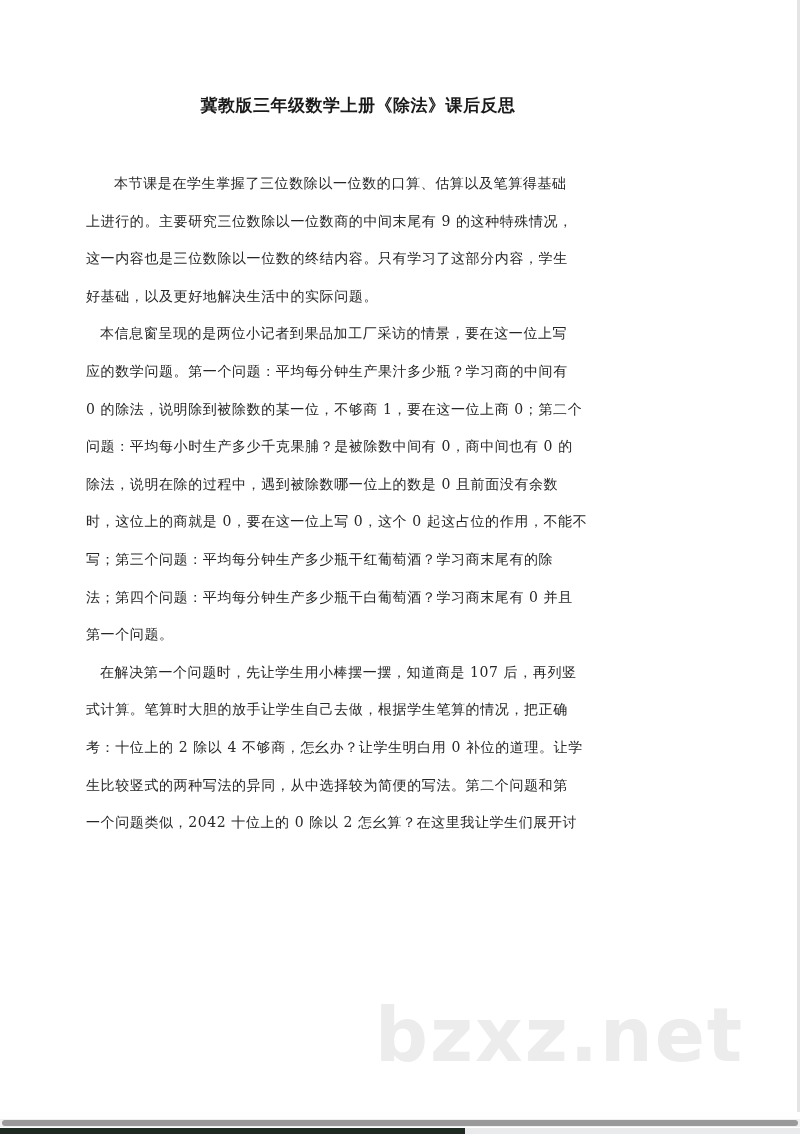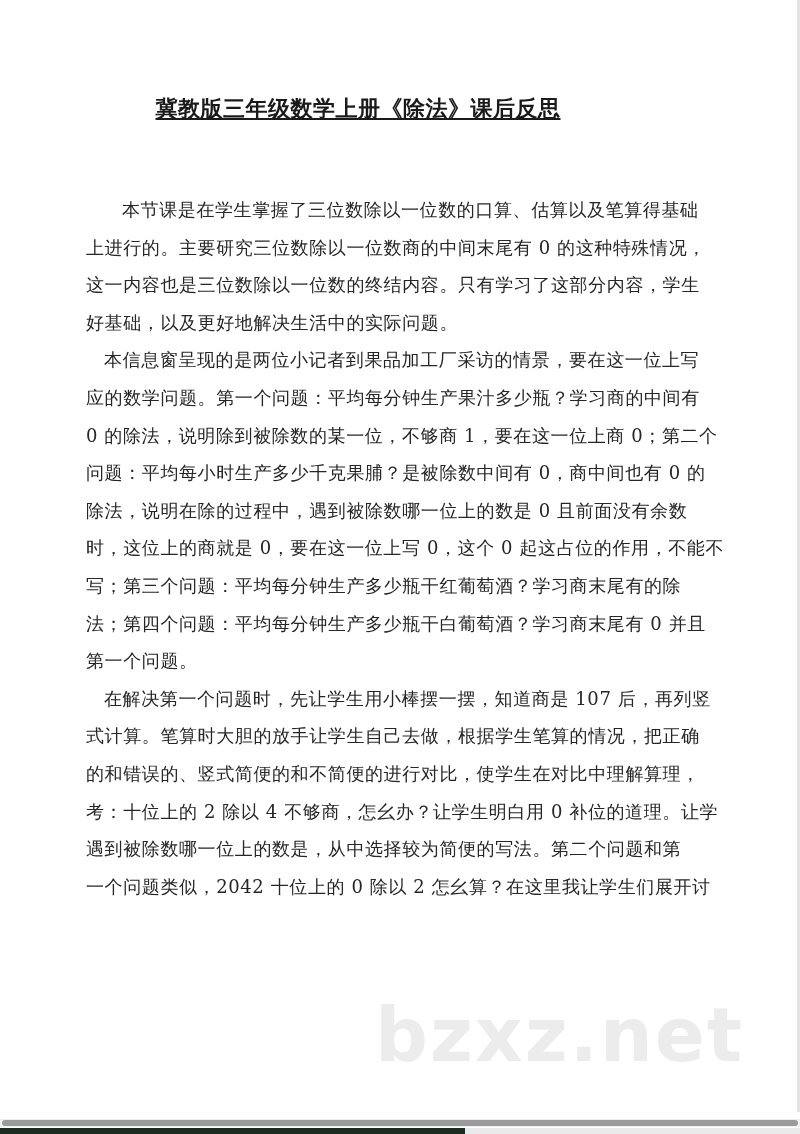--- a/index.html
+++ b/index.html
@@ -13,29 +13,27 @@
     background: #ffffff;
   }
   .vscroll-edge {
     position: absolute; right: 0; top: 0; width: 3px; height: 1112px;
     background: #e4e4e4;
   }
   .title {
     position: absolute; left: 0; width: 716px; top: 94px;
     text-align: center;
     font-family: "DejaVu Sans", "Liberation Sans", sans-serif;
-    font-weight: bold; font-size: 22px; color: #1a1a1a;
+    font-weight: bold; font-size: 17px; color: #1a1a1a;
     letter-spacing: 0.5px;
-    text-decoration: underline;
   }
   .body-text {
     position: absolute; left: 86px; width: 620px; top: 165px;
-    font-size: 18px; line-height: 37.6px; color: #262626;
+    font-size: 14px; line-height: 37.6px; color: #262626;
     letter-spacing: 0.6px;
-    margin-top: 26px;
   }
   .body-text p { margin: 0; text-align: justify; }
   .line { display: block; white-space: nowrap; }
   .watermark {
     position: absolute; left: 375px; top: 998px;
     font-family: "DejaVu Sans", "Liberation Sans", sans-serif;
     font-weight: bold; font-size: 74px; color: #ececec;
     letter-spacing: 2px; line-height: 1;
   }
   .hscroll {
@@ -57,41 +55,40 @@
 </style>
 </head>
 <body>
 
 <div class="page">
   <div class="title">冀教版三年级数学上册《除法》课后反思</div>
 
   <div class="body-text">
     <p>
       <span class="line" style="text-indent:2em">本节课是在学生掌握了三位数除以一位数的口算、估算以及笔算得基础</span>
-      <span class="line">上进行的。主要研究三位数除以一位数商的中间末尾有 0 的这种特殊情况，</span>
+      <span class="line">上进行的。主要研究三位数除以一位数商的中间末尾有 9 的这种特殊情况，</span>
       <span class="line">这一内容也是三位数除以一位数的终结内容。只有学习了这部分内容，学生</span>
       <span class="line">好基础，以及更好地解决生活中的实际问题。</span>
     </p>
     <p>
       <span class="line" style="text-indent:1em">本信息窗呈现的是两位小记者到果品加工厂采访的情景，要在这一位上写</span>
       <span class="line">应的数学问题。第一个问题：平均每分钟生产果汁多少瓶？学习商的中间有</span>
       <span class="line">0 的除法，说明除到被除数的某一位，不够商 1，要在这一位上商 0；第二个</span>
       <span class="line">问题：平均每小时生产多少千克果脯？是被除数中间有 0，商中间也有 0 的</span>
       <span class="line">除法，说明在除的过程中，遇到被除数哪一位上的数是 0 且前面没有余数</span>
       <span class="line">时，这位上的商就是 0，要在这一位上写 0，这个 0 起这占位的作用，不能不</span>
       <span class="line">写；第三个问题：平均每分钟生产多少瓶干红葡萄酒？学习商末尾有的除</span>
       <span class="line">法；第四个问题：平均每分钟生产多少瓶干白葡萄酒？学习商末尾有 0 并且</span>
       <span class="line">第一个问题。</span>
     </p>
     <p>
       <span class="line" style="text-indent:1em">在解决第一个问题时，先让学生用小棒摆一摆，知道商是 107 后，再列竖</span>
       <span class="line">式计算。笔算时大胆的放手让学生自己去做，根据学生笔算的情况，把正确</span>
-      <span class="line">的和错误的、竖式简便的和不简便的进行对比，使学生在对比中理解算理，</span>
       <span class="line">考：十位上的 2 除以 4 不够商，怎幺办？让学生明白用 0 补位的道理。让学</span>
-      <span class="line">遇到被除数哪一位上的数是，从中选择较为简便的写法。第二个问题和第</span>
+      <span class="line">生比较竖式的两种写法的异同，从中选择较为简便的写法。第二个问题和第</span>
       <span class="line">一个问题类似，2042 十位上的 0 除以 2 怎幺算？在这里我让学生们展开讨</span>
     </p>
   </div>
 
   <div class="watermark">bzxz.net</div>
 </div>
 
 <div class="vscroll-edge"></div>
 
 <div class="hscroll">

